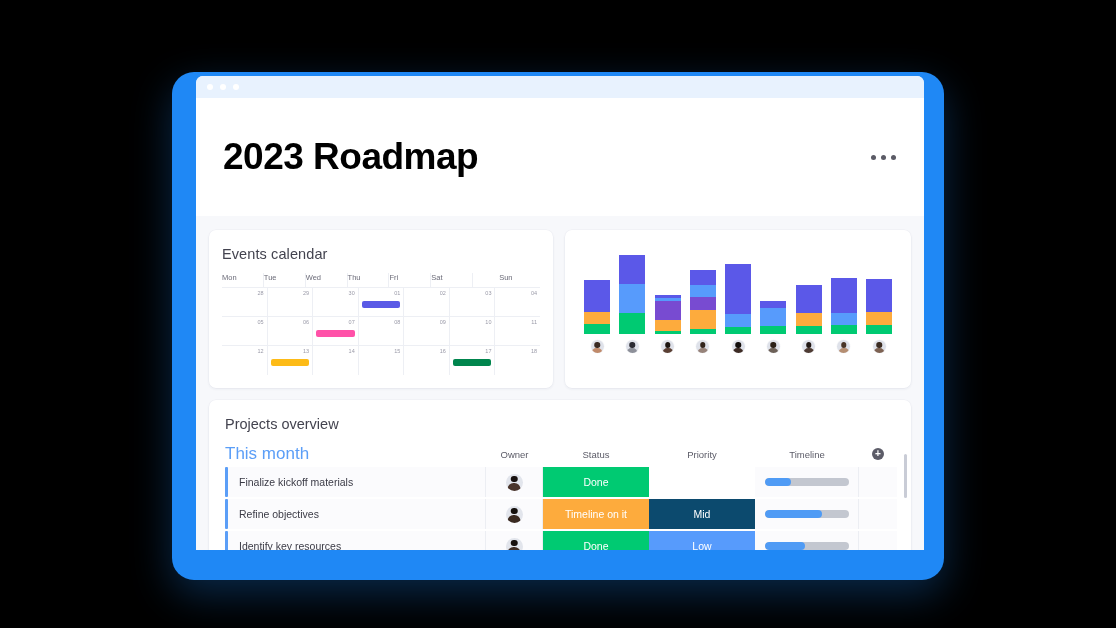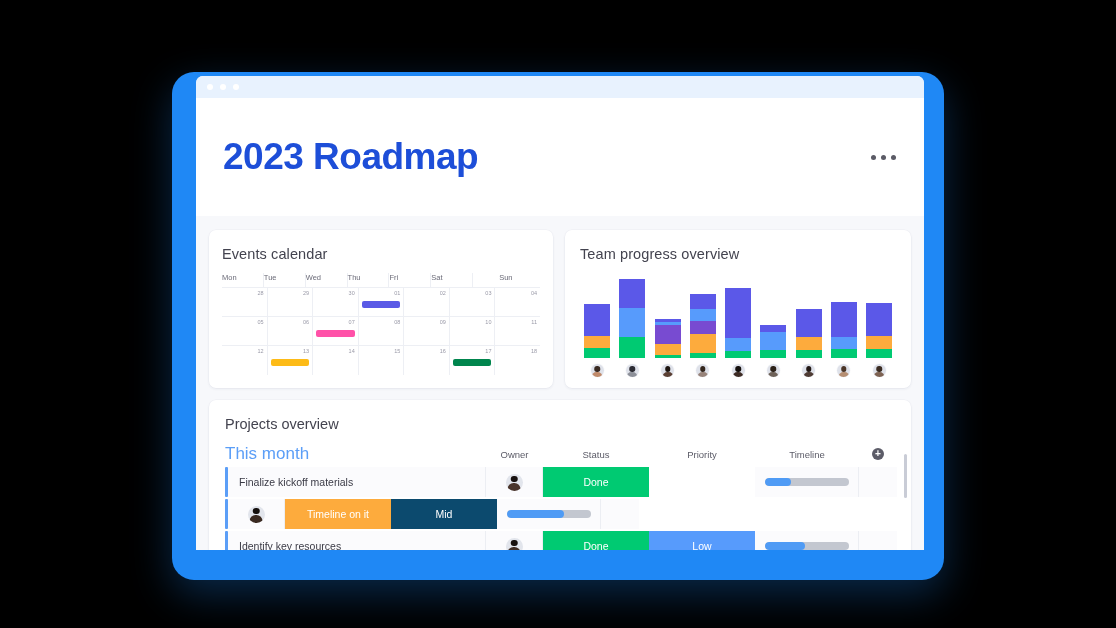--- a/index.html
+++ b/index.html
@@ -45,21 +45,21 @@
     height: 118px;
     background: #ffffff;
     display: flex;
     align-items: center;
     justify-content: space-between;
     padding: 0 28px 0 27px;
   }
   #page-title {
     font-size: 37px;
     font-weight: 700;
-    color: #1d4ed8;
+    color: #000000;
     letter-spacing: -0.5px;
   }
   #more-menu { display: flex; gap: 5px; align-items: center; cursor: pointer; }
   #more-menu .md { width: 5px; height: 5px; border-radius: 50%; background: #5b5b66; }
 
   
   #dashboard {
     background: #f7f8fb;
     padding: 14px 13px 0 13px;
     height: 334px;
@@ -338,21 +338,20 @@
                 </div>
                 <div class="cal-cell">
                   <div class="cal-num">18</div>
                 </div>
               </div>
             </div>
         </div>
       </div>
 
       <div class="card" id="team-card">
-        <div class="card-title">Team progress overview</div>
         <div id="chart-area">
             <div class="bar-col">
               <div class="bar-stack">
                 <div class="bar-seg" style="height: 10px; background: rgb(0, 202, 114);"></div>
                 <div class="bar-seg" style="height: 12px; background: rgb(253, 171, 61);"></div>
                 <div class="bar-seg" style="height: 32px; background: rgb(91, 88, 232);"></div>
               </div>
             </div>
             <div class="bar-col">
               <div class="bar-stack">
@@ -473,20 +472,21 @@
             <div class="t-cell priority" style="background: rgb(64, 22, 148); margin-top: 40px;">High</div>
             <div class="t-cell timeline">
               <div class="progress-track">
                 <div class="progress-fill" style="width: 31%;"></div>
               </div>
             </div>
             <div class="t-cell tail"></div>
           </div>
           <div class="t-row">
             <div class="t-accent"></div>
+            <div class="t-name">Refine objectives</div>
             <div class="t-cell owner">
               <div class="row-avatar" style="--hair: #15100d; --body: #3a2a21;"></div>
             </div>
             <div class="t-cell status" style="background: rgb(253, 171, 61);">Timeline on it</div>
             <div class="t-cell priority" style="background: #0c4a6e;">Mid</div>
             <div class="t-cell timeline">
               <div class="progress-track">
                 <div class="progress-fill" style="width: 68%;"></div>
               </div>
             </div>

